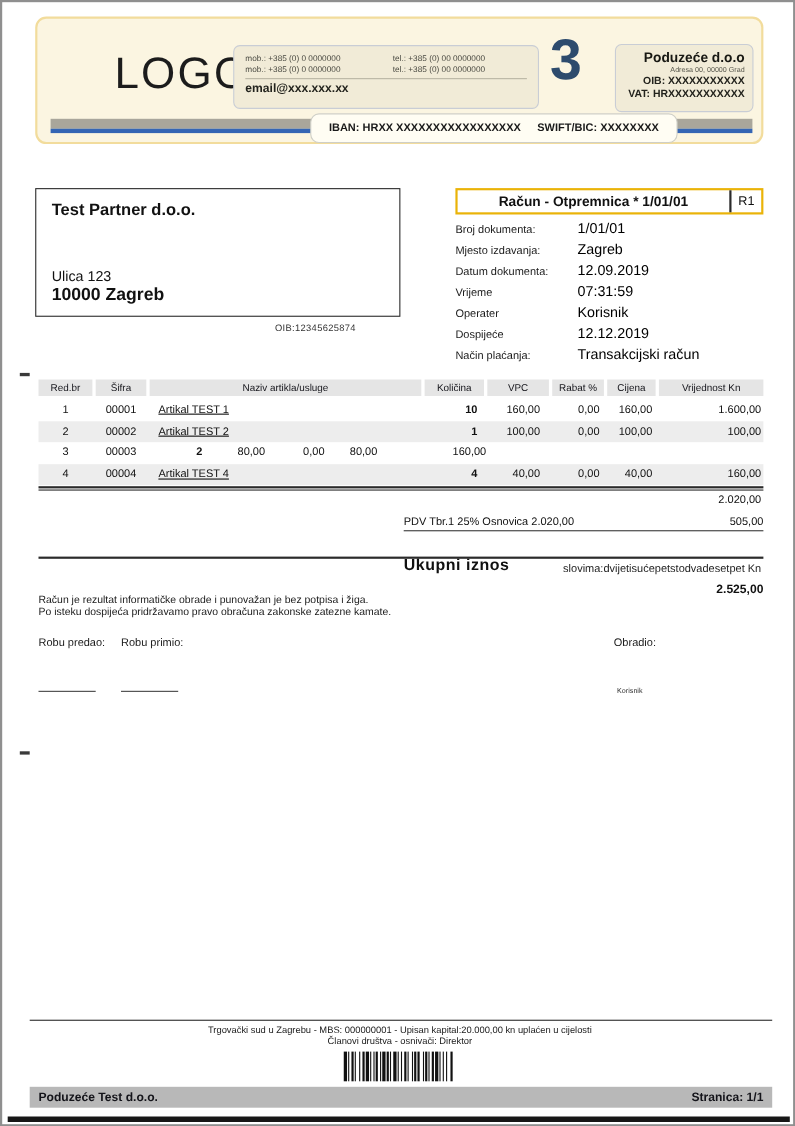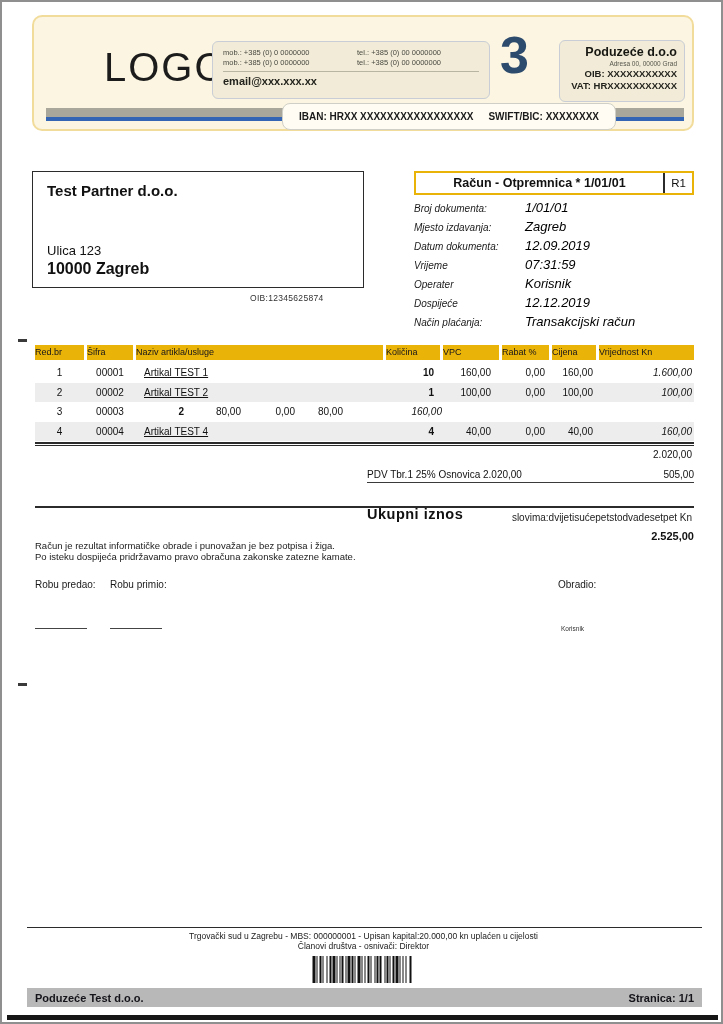--- a/index.html
+++ b/index.html
@@ -39,45 +39,45 @@
   .partner-spacer{flex:1;}
   .partner-street{font-size:13px;line-height:17px;}
   .partner-city{font-size:16px;font-weight:bold;line-height:20px;}
   .partner-oib{position:absolute;left:248px;top:291px;font-size:8.5px;color:#333;letter-spacing:.3px;}
 
   .doc-title-box{position:absolute;left:412px;top:169px;width:280px;height:24px;box-sizing:border-box;
     border:2px solid #eab308;display:flex;}
   .doc-title{flex:1;text-align:center;font-size:12.5px;font-weight:bold;line-height:20px;white-space:nowrap;}
   .doc-badge{width:27px;border-left:2px solid #2b2b2b;text-align:center;font-size:11.5px;line-height:20px;}
   .doc-details{position:absolute;left:412px;top:198px;width:280px;}
-  .detail-row{display:flex;align-items:baseline;height:19px;font-style:italic;}
+  .detail-row{display:flex;align-items:baseline;height:19px;}
   .detail-label{width:111px;font-size:10px;color:#1a1a1a;white-space:nowrap;}
   .detail-value{font-size:13px;color:#000;white-space:nowrap;}
 
   .fold-mark{position:absolute;width:9px;height:2.5px;background:#3a3a3a;}
   .fold-1{left:16px;top:337px;}
   .fold-2{left:16px;top:681px;}
 
   
   .items{position:absolute;left:33px;top:343px;width:659px;}
   .thead,.tr{display:flex;gap:3px;}
   .thead{height:15px;margin-bottom:3px;}
-  .th{background:#eab308;font-size:9px;line-height:15px;color:#15151b;box-sizing:border-box;}
+  .th{background:#e5e5e5;font-size:9px;line-height:15px;text-align:center;color:#15151b;box-sizing:border-box;}
   .tr{height:19.5px;line-height:19.5px;font-size:10px;}
   .tr.alt{background:#ededed;}
   .td{box-sizing:border-box;white-space:nowrap;overflow:hidden;}
   .c0{width:49px;} .c1{width:46px;} .c2{width:247px;} .c3{width:54px;}
   .c4{width:56px;} .c5{width:47px;} .c6{width:44px;} .c7{width:95px;}
   .td.c0{text-align:center;} .td.c1{text-align:center;}
   .td.c2{text-align:left;padding-left:8px;text-decoration:underline;}
   .td.c3{text-align:right;padding-right:6px;font-weight:bold;}
   .td.c4{text-align:right;padding-right:8px;}
   .td.c5{text-align:right;padding-right:4px;}
   .td.c6{text-align:right;padding-right:3px;}
-  .td.c7{text-align:right;padding-right:2px;font-style:italic;}
+  .td.c7{text-align:right;padding-right:2px;}
 
   
   .table-endline{position:absolute;left:33px;top:440px;width:659px;height:4px;box-sizing:border-box;
     border-top:2px solid #2b2b2b;border-bottom:1px solid #2b2b2b;}
   .subtotal{position:absolute;left:33px;top:447px;width:657px;text-align:right;font-size:10px;}
   .pdv-row{position:absolute;left:365px;top:467px;width:327px;display:flex;justify-content:space-between;font-size:10px;}
   .pdv-underline{position:absolute;left:365px;top:480px;width:327px;border-top:1px solid #3a3a3a;}
   .total-row{position:absolute;left:365px;top:484px;width:327px;display:flex;justify-content:space-between;align-items:center;}
   .total-label{font-size:14.5px;font-weight:bold;letter-spacing:.5px;}
   .total-value{font-size:11px;font-weight:bold;margin-top:44px;}

